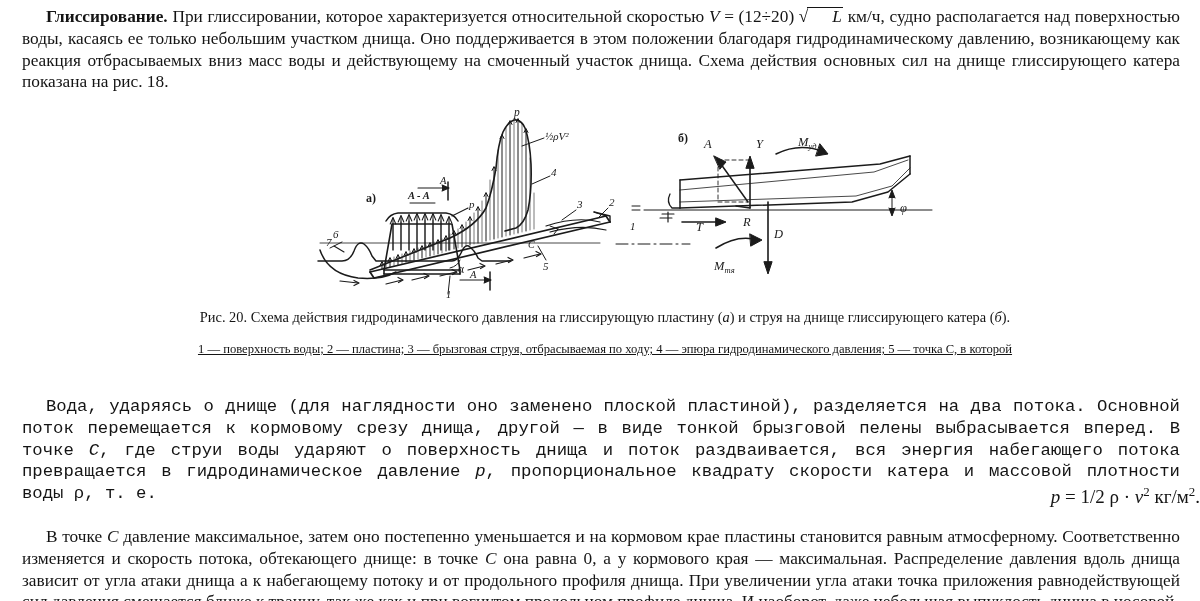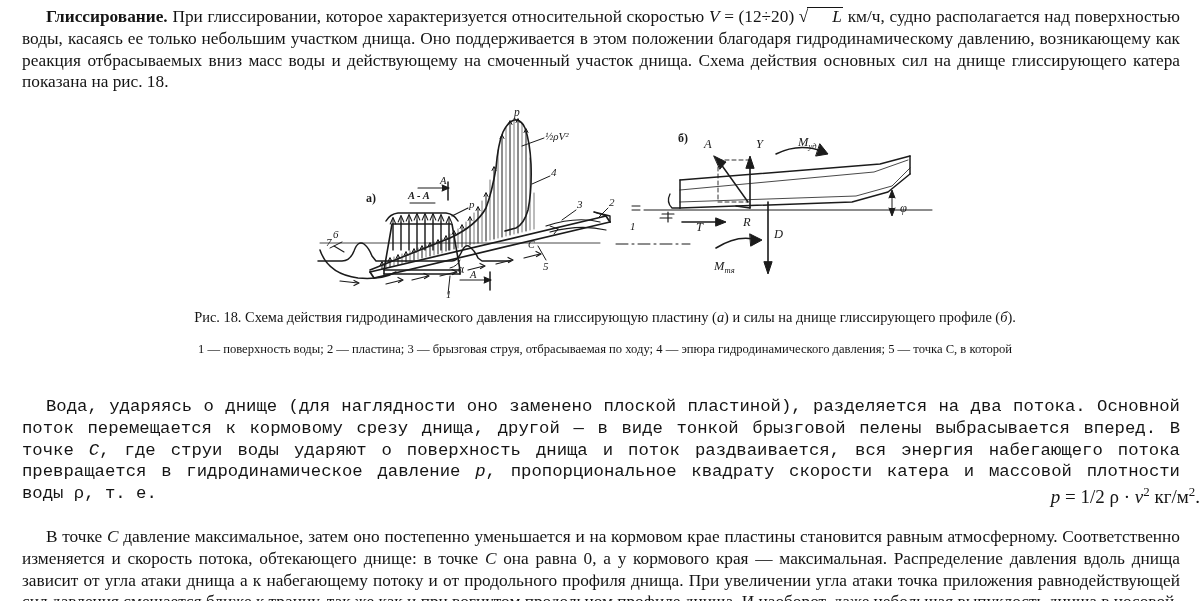--- a/index.html
+++ b/index.html
@@ -88,20 +88,21 @@
   }
   .fig-legend {
     position: absolute;
     left: 130px;
     top: 342px;
     width: 950px;
     text-align: center;
     font-size: 12.6px;
     line-height: 15.6px;
     color: #141414;
+    text-decoration: underline;
   }
   .fig-legend .ln2 { display: block; }
 
   .formula {
     position: absolute;
     left: 0;
     top: 486px;
     width: 1200px;
     text-align: right;
     font-size: 19px;
@@ -363,21 +364,21 @@
       <text x="498" y="48" font-family="'Liberation Serif',serif" font-size="12.5" font-style="italic" fill="#1b1b1b" stroke="none">M<tspan font-size="8.5" dy="3">уд</tspan></text>
       <text x="378" y="44" font-family="'Liberation Serif',serif" font-size="12" font-weight="bold" fill="#1b1b1b" stroke="none">б)</text>
       <text x="443" y="128" font-family="'Liberation Serif',serif" font-size="12.5" font-style="italic" fill="#1b1b1b" stroke="none">R</text>
       <text x="396" y="133" font-family="'Liberation Serif',serif" font-size="12.5" font-style="italic" fill="#1b1b1b" stroke="none">T</text>
       <text x="474" y="140" font-family="'Liberation Serif',serif" font-size="12.5" font-style="italic" fill="#1b1b1b" stroke="none">D</text>
       <text x="414" y="172" font-family="'Liberation Serif',serif" font-size="12.5" font-style="italic" fill="#1b1b1b" stroke="none">M<tspan font-size="8.5" dy="3">тя</tspan></text>
       <text x="600" y="114" font-family="'Liberation Serif',serif" font-size="12.5" font-style="italic" fill="#1b1b1b" stroke="none">φ</text>
     </svg>
   </div>
 
-  <div class="fig-caption"><span>Рис. 18.</span><span> Схема действия гидродинамического давления на глиссирующую пластину (</span><i>а</i><span>) и силы на днище глиссирующего профиле (</span><i>б</i><span>).</span></div>
+  <div class="fig-caption"><span>Рис. 20.</span><span> Схема действия гидродинамического давления на глиссирующую пластину (</span><i>а</i><span>) и струя на днище глиссирующего катера (</span><i>б</i><span>).</span></div>
 
   <div class="fig-legend">
     <span class="ln1">1 — поверхность воды; 2 — пластина; 3 — брызговая струя, отбрасываемая по ходу; 4 — эпюра гидродинамического давления; 5 — точка C, в которой</span>
   </div>
 
   <p class="body-text p-water"><span>Вода, ударяясь о днище (для наглядности оно заменено плоской пластиной), разделяется на два потока. Основной поток перемещается к кормовому срезу днища, другой — в виде тонкой брызговой пелены выбрасывается вперед. В точке </span><i>C</i><span>, где струи воды ударяют о поверхность днища и поток раздваивается, вся энергия набегающего потока превращается в гидродинамическое давление </span><i>p</i><span>, пропорциональное квадрату скорости катера и массовой плотности воды ρ, т. е.</span></p>
 
   <div class="formula"><i>p</i><span> = 1/2 ρ · </span><i>v</i><sup>2</sup><span> кг/м</span><sup>2</sup><span>.</span></div>
 
   <p class="body-text p-final"><span>В точке </span><i>C</i><span> давление максимальное, затем оно постепенно уменьшается и на кормовом крае пластины становится равным атмосферному. Соответственно изменяется и скорость потока, обтекающего днище: в точке </span><i>C</i><span> она равна 0, а у кормового края — максимальная. Распределение давления вдоль днища зависит от угла атаки днища а к набегающему потоку и от продольного профиля днища. При увеличении угла атаки точка приложения равнодействующей сил давления смещается ближе к транцу, так же как и при вогнутом продольном профиле днища. И наоборот, даже небольшая выпуклость днища в носовой</span></p>

